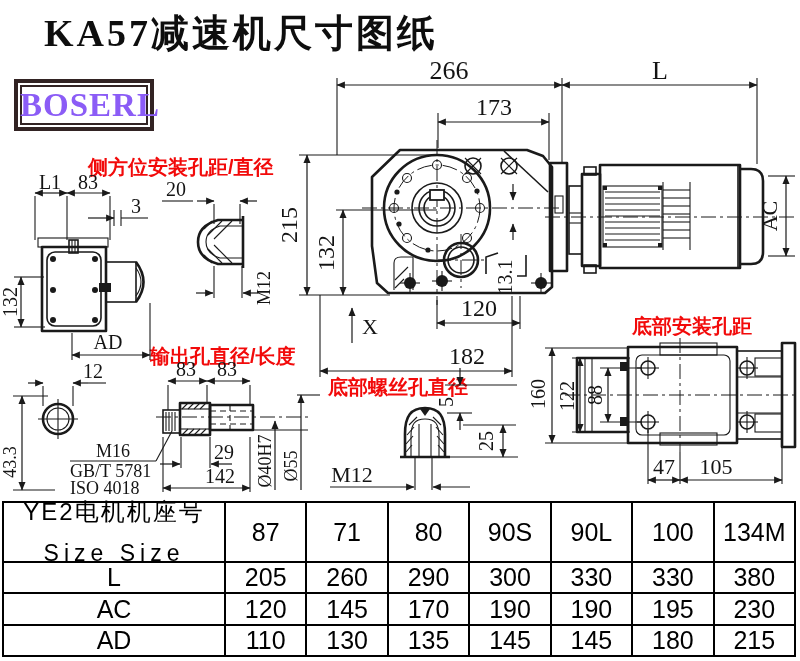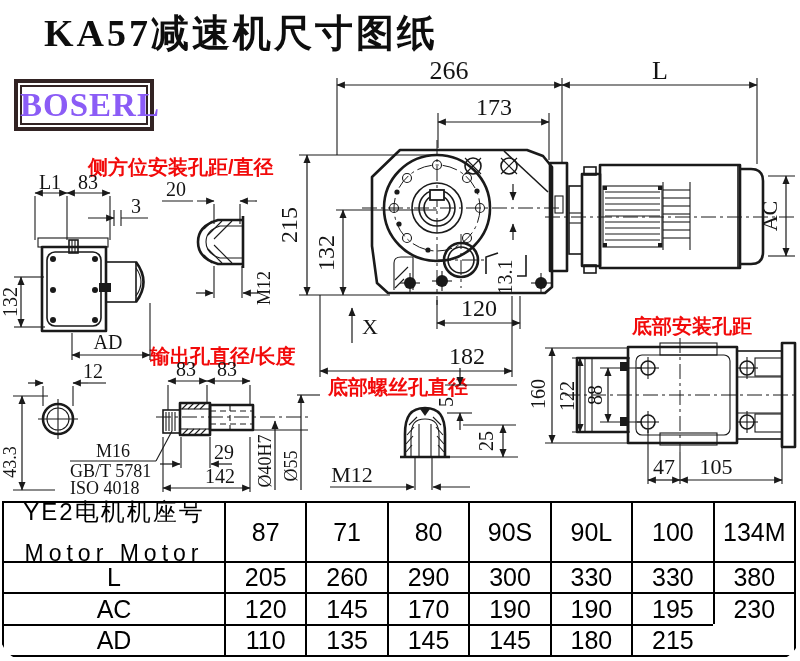--- a/index.html
+++ b/index.html
@@ -1,17 +1,17 @@
 <!DOCTYPE html>
 <html><head>
 <meta charset="utf-8">
 <style>
   html,body{margin:0;padding:0;background:#ffffff;}
   #stage{position:relative;width:800px;height:661px;background:#ffffff;overflow:hidden;
-         font-family:"Liberation Sans",sans-serif;border-radius:27px;}
+         font-family:"Liberation Sans",sans-serif;}
   #page-title{position:absolute;left:44px;top:8px;font-family:"Liberation Serif","DejaVu Serif",serif;
          font-weight:bold;font-size:38px;letter-spacing:3px;color:#0e0e0e;white-space:nowrap;}
   #logo-box{position:absolute;left:14px;top:79px;width:132px;height:44px;
          border:4px solid #322323;box-shadow:inset 0 0 0 2px #ffffff, inset 0 0 0 4px #322323;
          display:flex;align-items:center;justify-content:center;background:#ffffff;}
   #logo-box span{font-family:"Liberation Serif","DejaVu Serif",serif;font-weight:bold;
          font-size:33px;color:#8b5cf6;letter-spacing:1px;padding-left:12px;}
   svg{position:absolute;left:0;top:0;}
   svg text{fill:#141414;}
   .ds{font-family:"Liberation Serif","DejaVu Serif",serif;}
@@ -433,21 +433,21 @@
       <line class="dim" x1="648" y1="480" x2="680" y2="480" marker-start="url(#ar)" marker-end="url(#ar)"></line>
       <line class="dim" x1="680" y1="480" x2="782" y2="480" marker-start="url(#ar)" marker-end="url(#ar)"></line>
       <text class="ds t22" x="664" y="474" text-anchor="middle">47</text>
       <text class="ds t22" x="716" y="474" text-anchor="middle">105</text>
     </g>
   </svg>
 
   <div id="spec-table">
     <div class="tc">
       <div class="hcn">YE2电机机座号</div>
-      <div class="hen">Motor Motor</div>
+      <div class="hen">Size Size</div>
     </div>
     <div class="tc">87</div>
     <div class="tc">71</div>
     <div class="tc">80</div>
     <div class="tc">90S</div>
     <div class="tc">90L</div>
     <div class="tc">100</div>
     <div class="tc">134M</div>
 
     <div class="tc">L</div>
@@ -463,20 +463,21 @@
     <div class="tc">120</div>
     <div class="tc">145</div>
     <div class="tc">170</div>
     <div class="tc">190</div>
     <div class="tc">190</div>
     <div class="tc">195</div>
     <div class="tc">230</div>
 
     <div class="tc">AD</div>
     <div class="tc">110</div>
+    <div class="tc">130</div>
     <div class="tc">135</div>
     <div class="tc">145</div>
     <div class="tc">145</div>
     <div class="tc">180</div>
     <div class="tc">215</div>
   </div>
 
 </div>
 
 </body></html>

